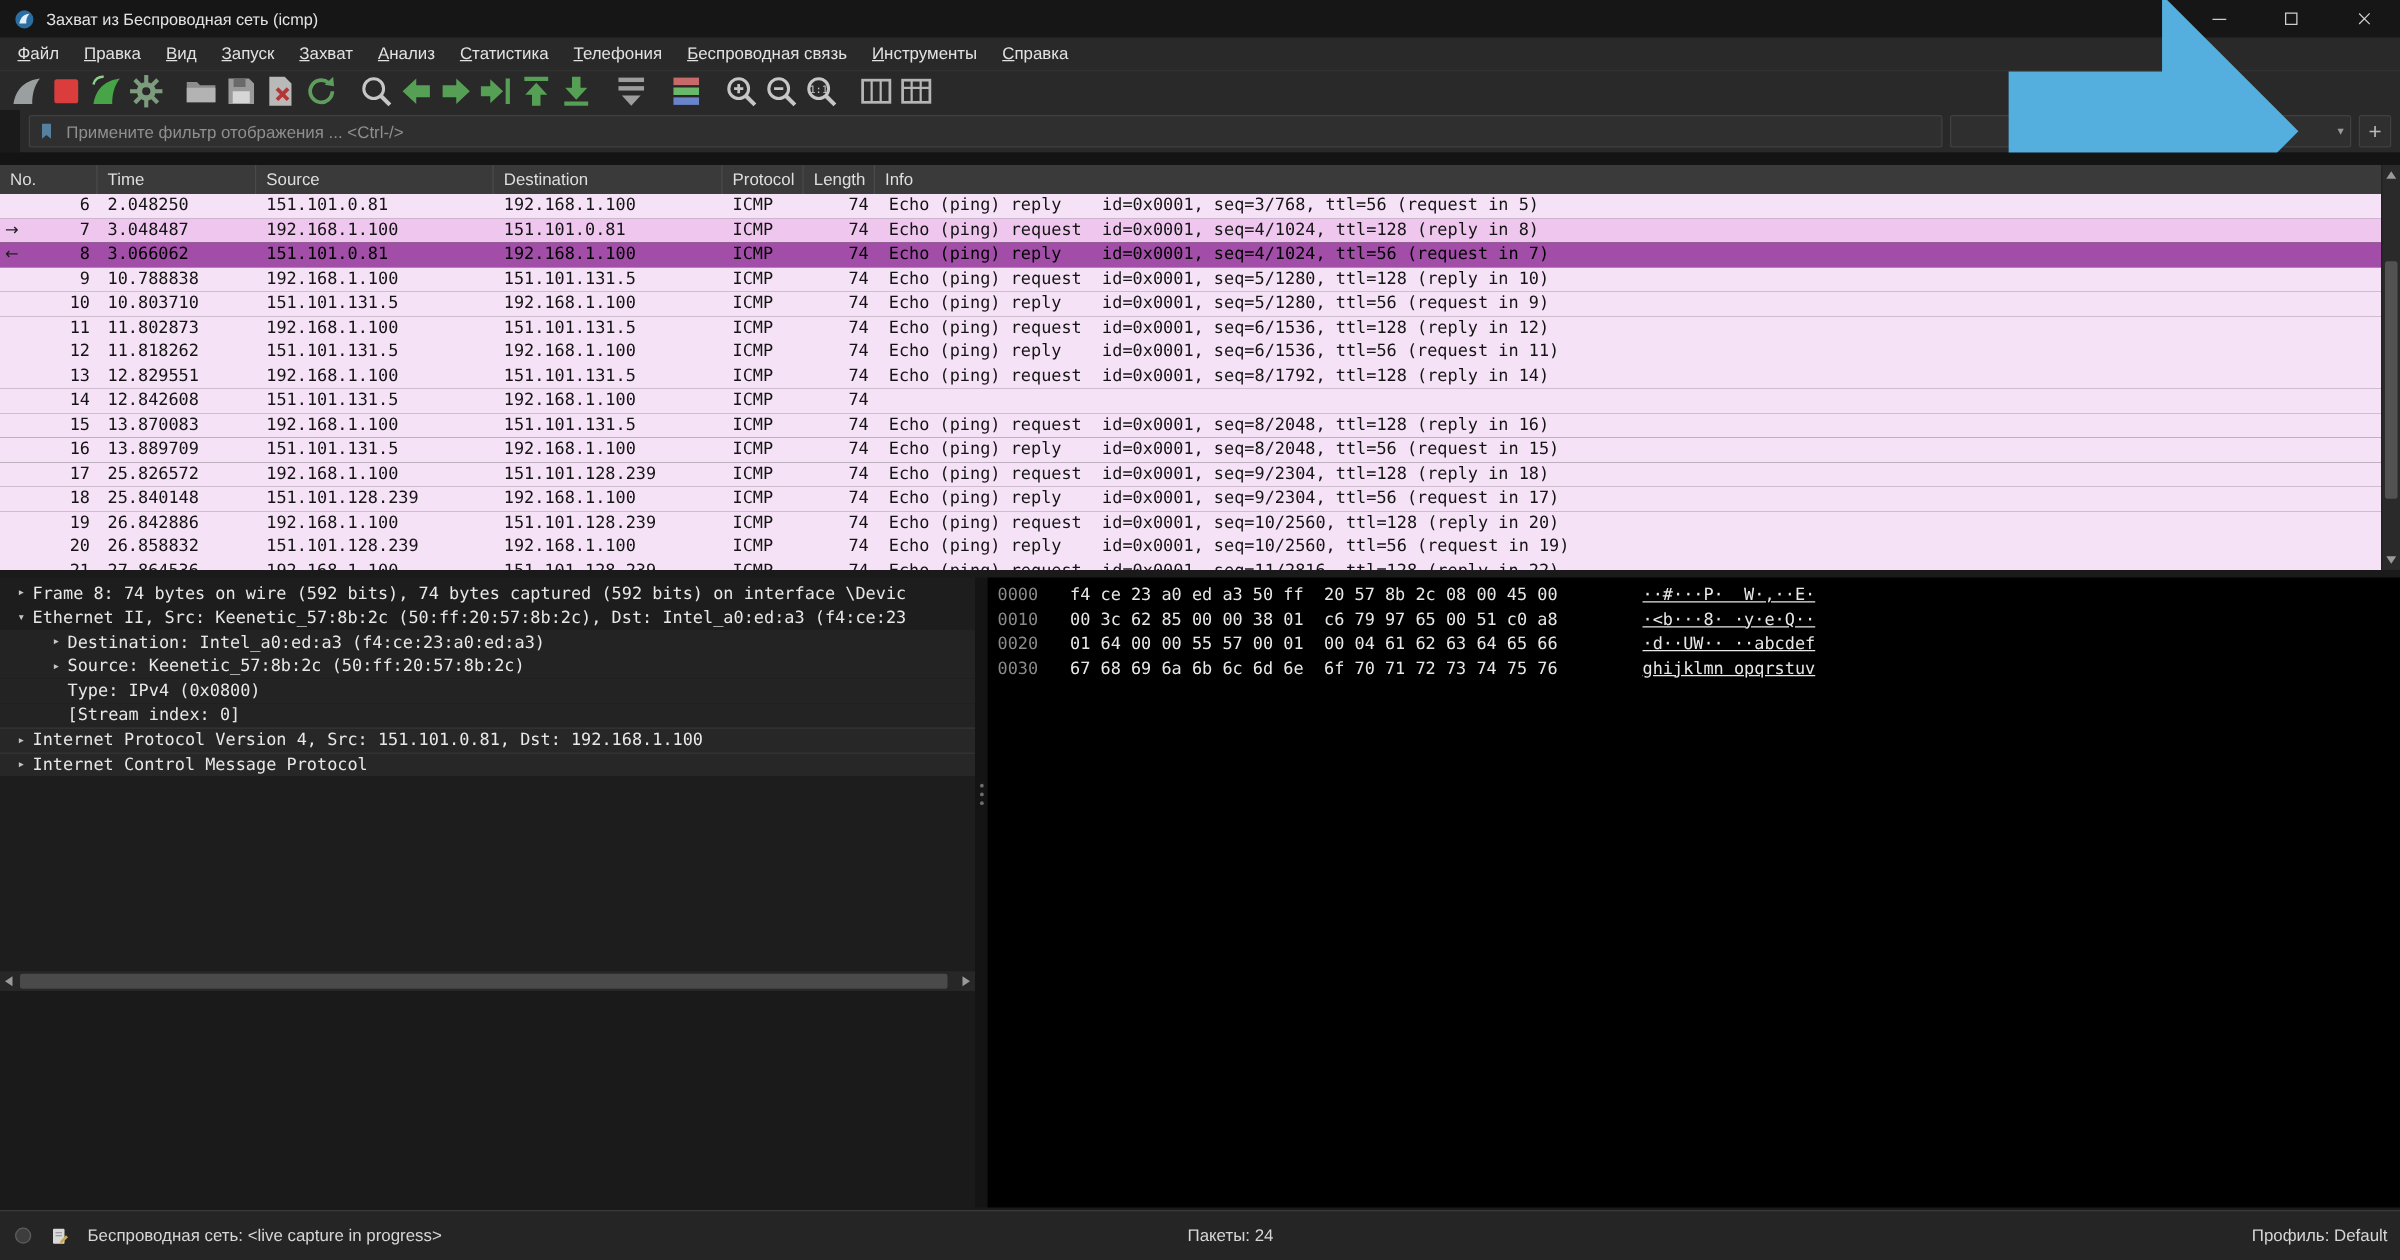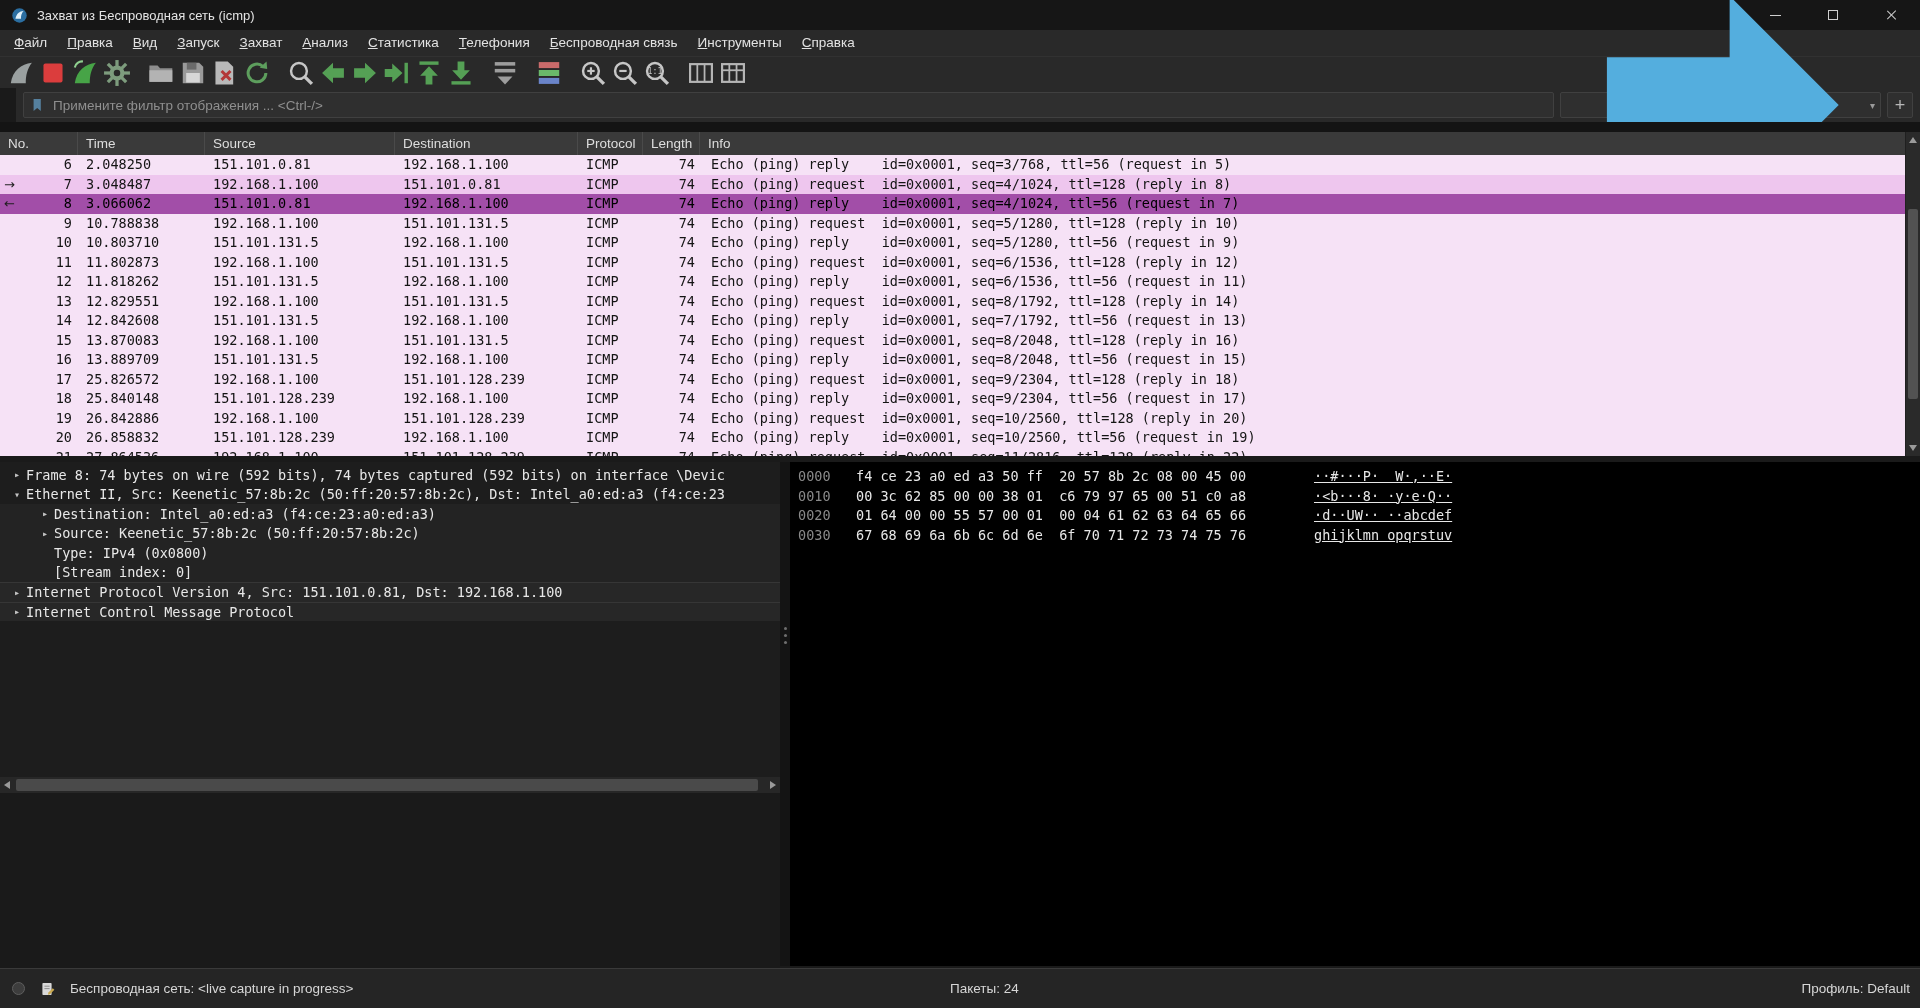--- a/index.html
+++ b/index.html
@@ -431,21 +431,20 @@
           <span class="cell c-len">74</span>
           <span class="cell c-info">Echo (ping) request  id=0x0001, seq=8/1792, ttl=128 (reply in 14)</span>
         </div>
         <div class="prow">
           <span class="cell c-no">14</span>
           <span class="cell c-time">12.842608</span>
           <span class="cell c-src">151.101.131.5</span>
           <span class="cell c-dst">192.168.1.100</span>
           <span class="cell c-proto">ICMP</span>
           <span class="cell c-len">74</span>
-          <span class="cell c-info">Echo (ping) reply    id=0x0001, seq=7/1792, ttl=56 (request in 13)</span>
         </div>
         <div class="prow">
           <span class="cell c-no">15</span>
           <span class="cell c-time">13.870083</span>
           <span class="cell c-src">192.168.1.100</span>
           <span class="cell c-dst">151.101.131.5</span>
           <span class="cell c-proto">ICMP</span>
           <span class="cell c-len">74</span>
           <span class="cell c-info">Echo (ping) request  id=0x0001, seq=8/2048, ttl=128 (reply in 16)</span>
         </div>

